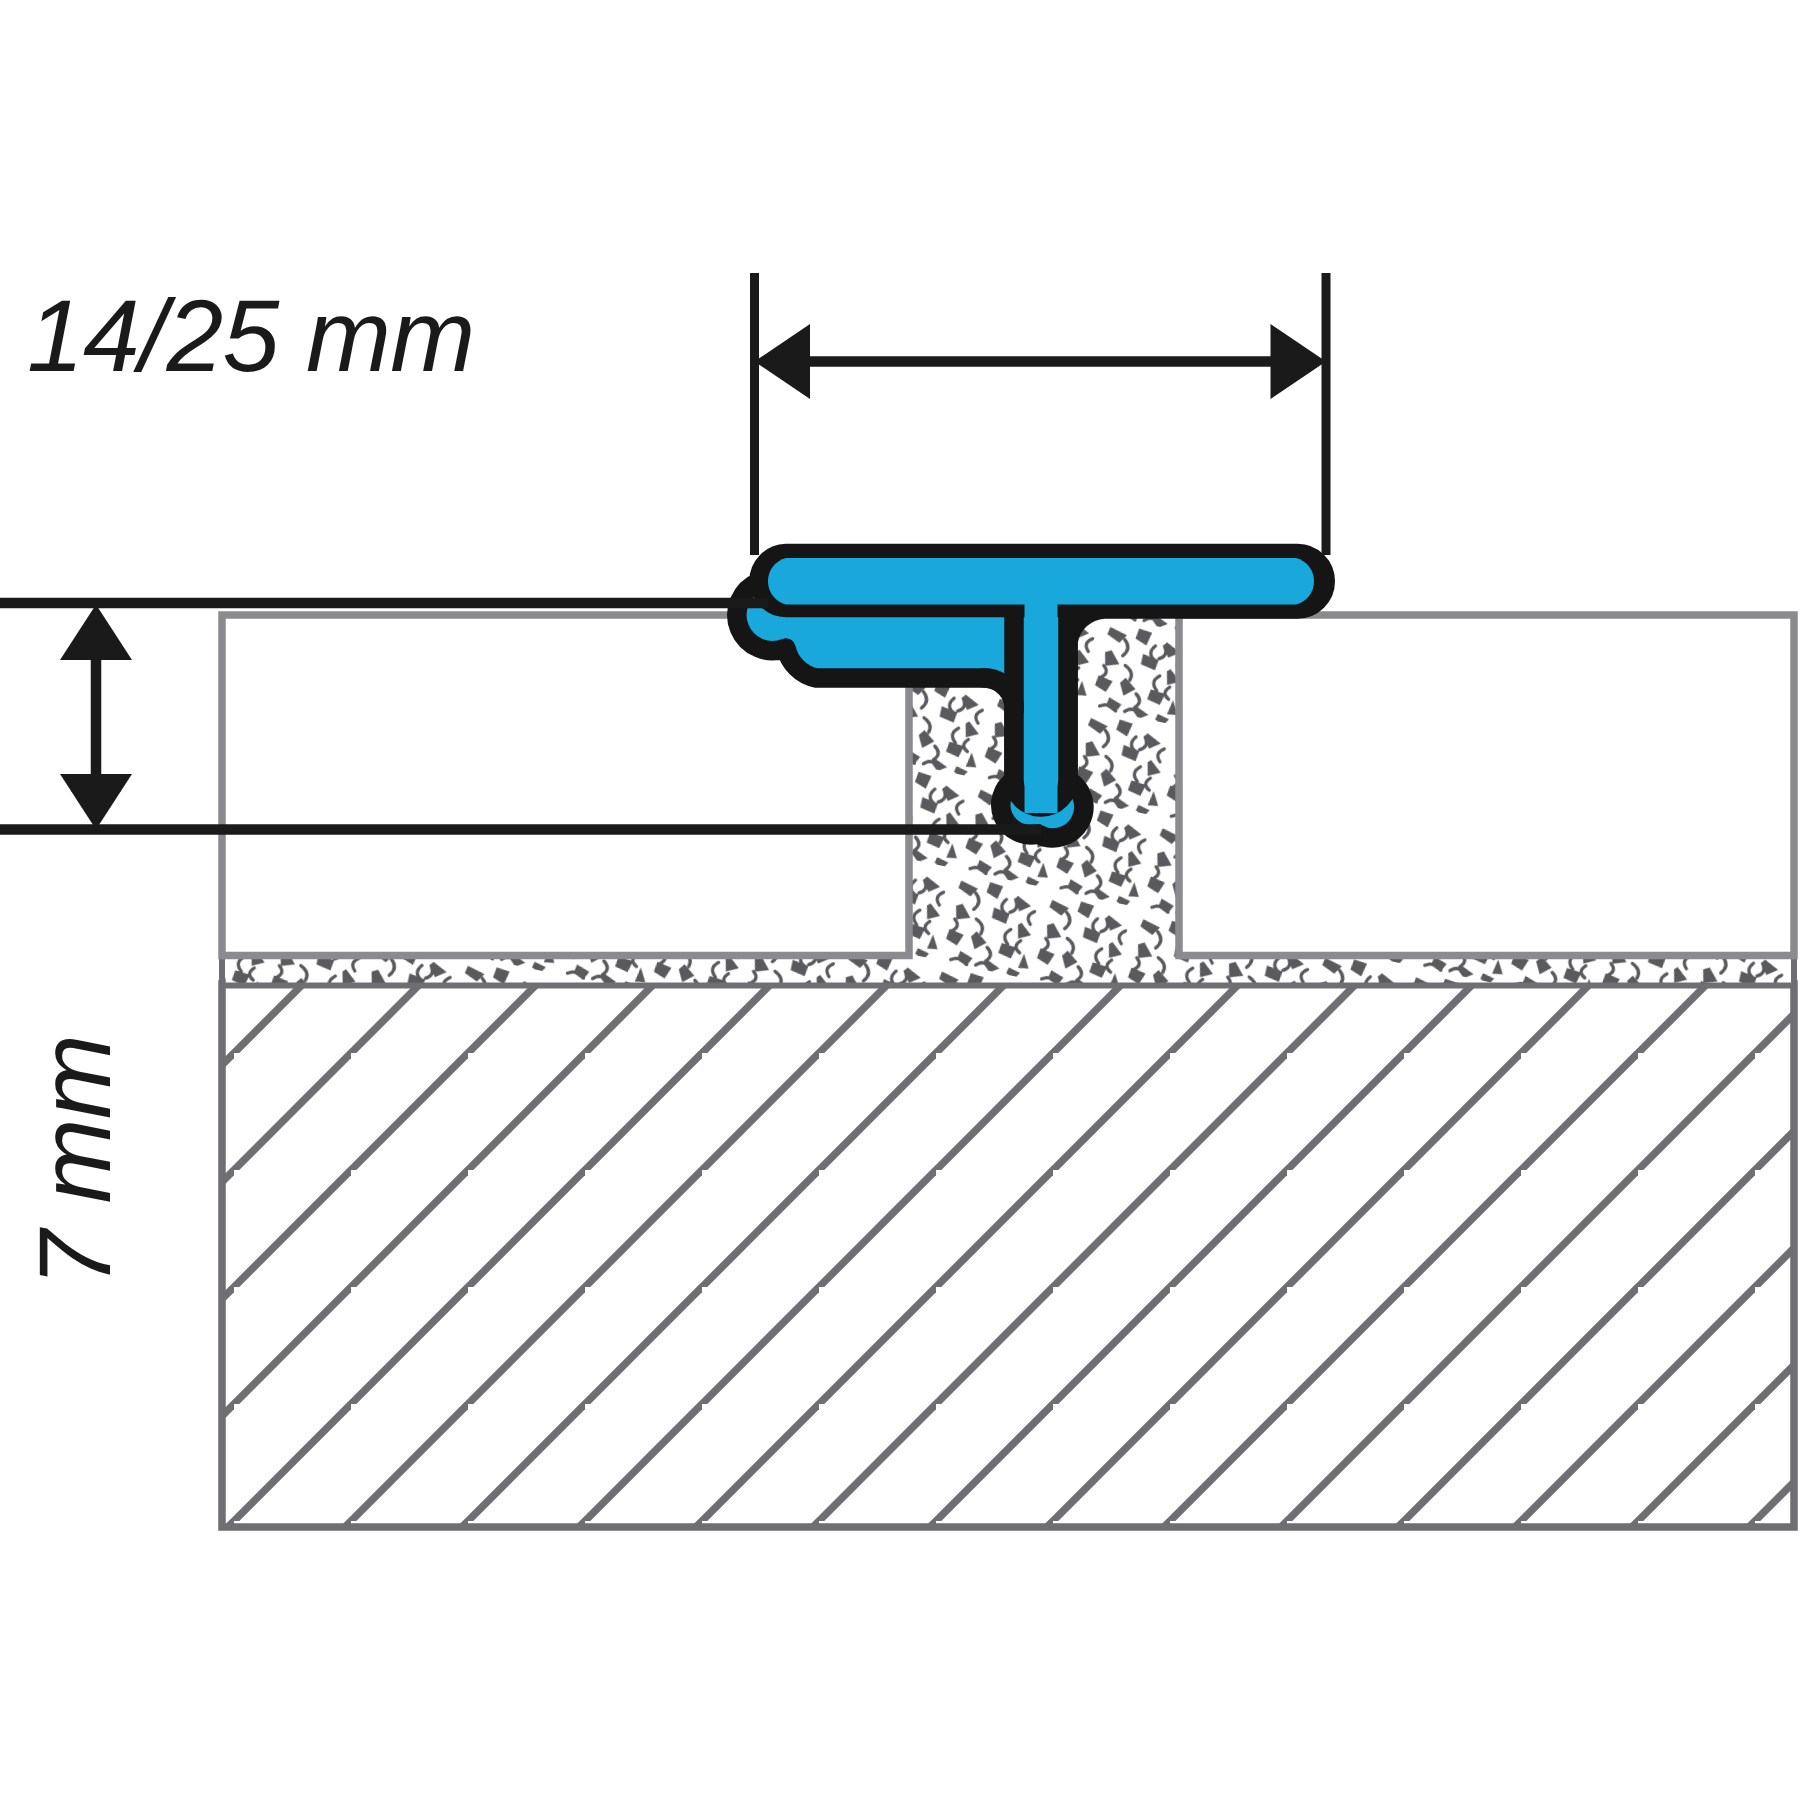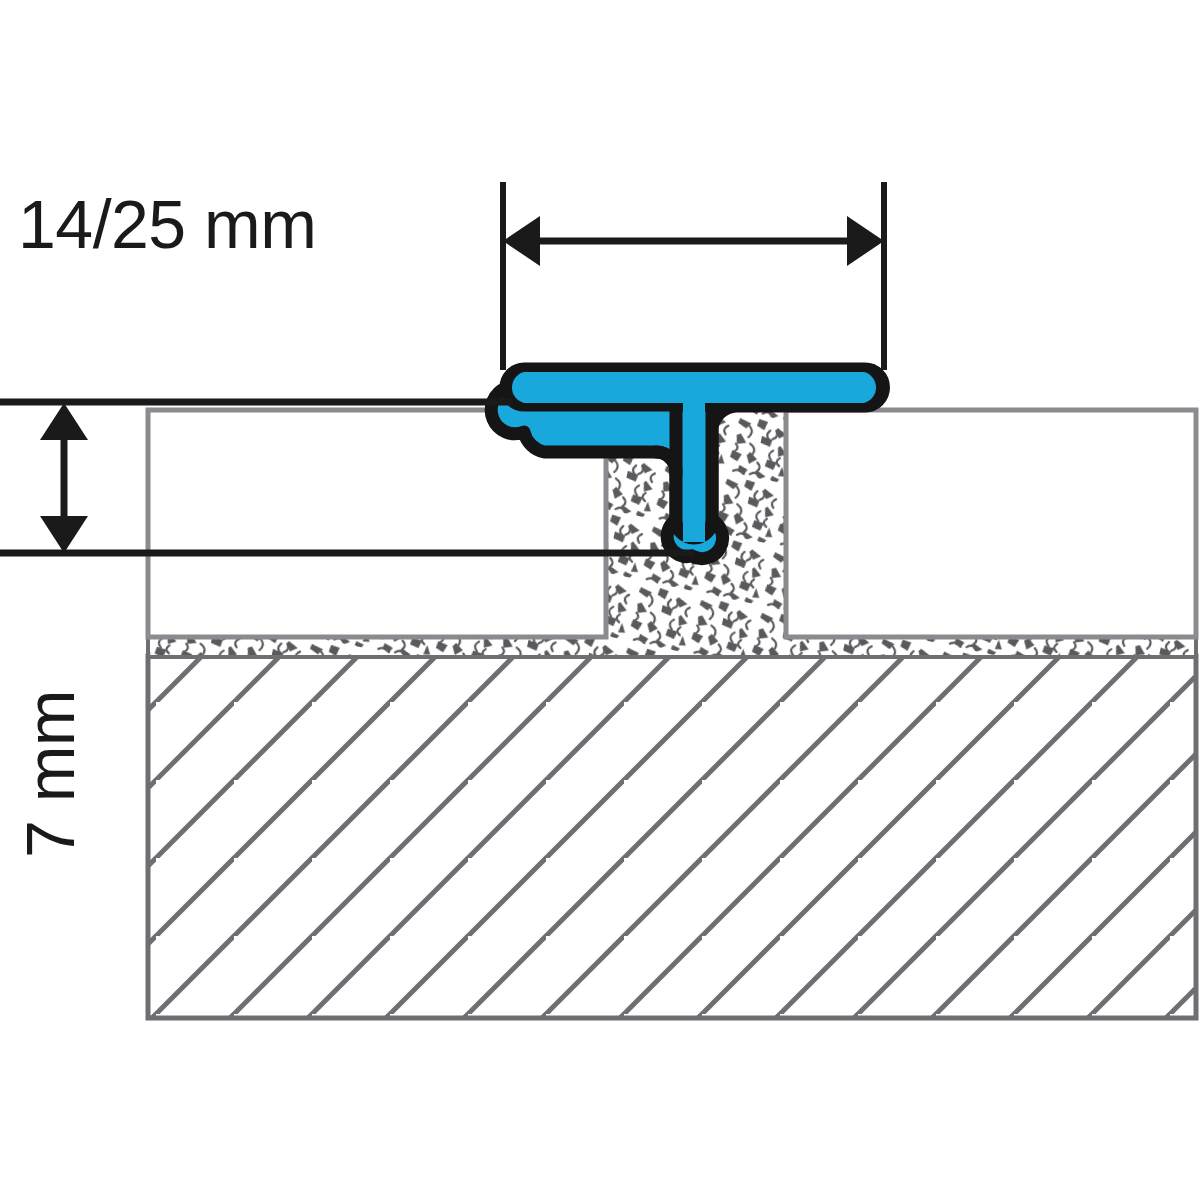--- a/index.html
+++ b/index.html
@@ -13,20 +13,21 @@
     height: 1200px;
     font-family: "Liberation Sans", sans-serif;
     overflow: hidden;
     position: relative;
   }
   #diagram-root {
     position: relative;
     width: 1200px;
     height: 1200px;
     background: #ffffff;
+    font-style: italic;
   }
   svg.drawing {
     position: absolute;
     top: 0;
     left: 0;
     width: 1200px;
     height: 1200px;
     display: block;
   }
   .dim-label {

